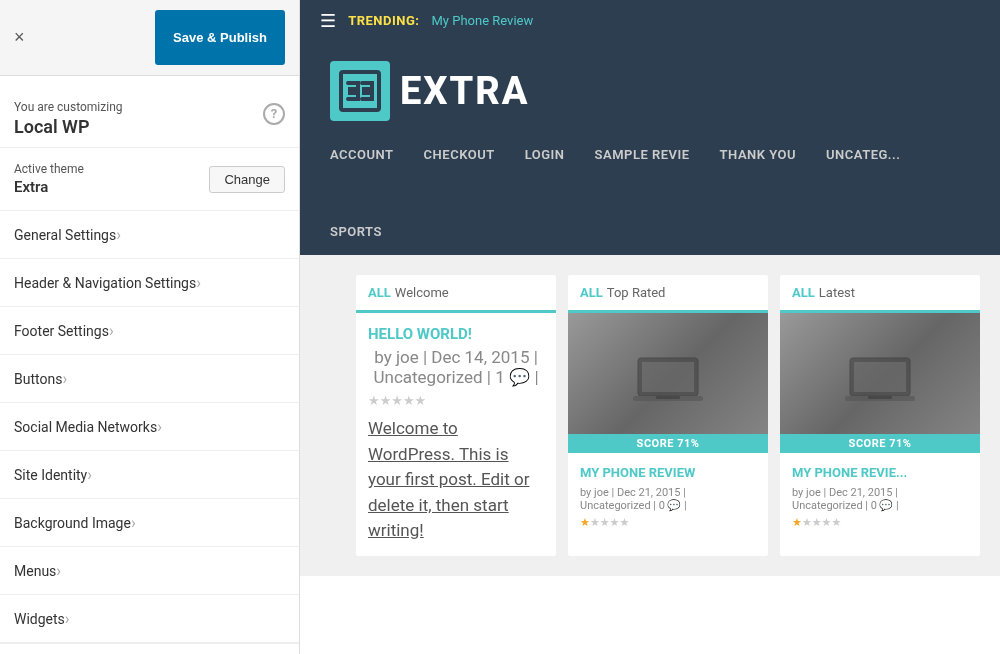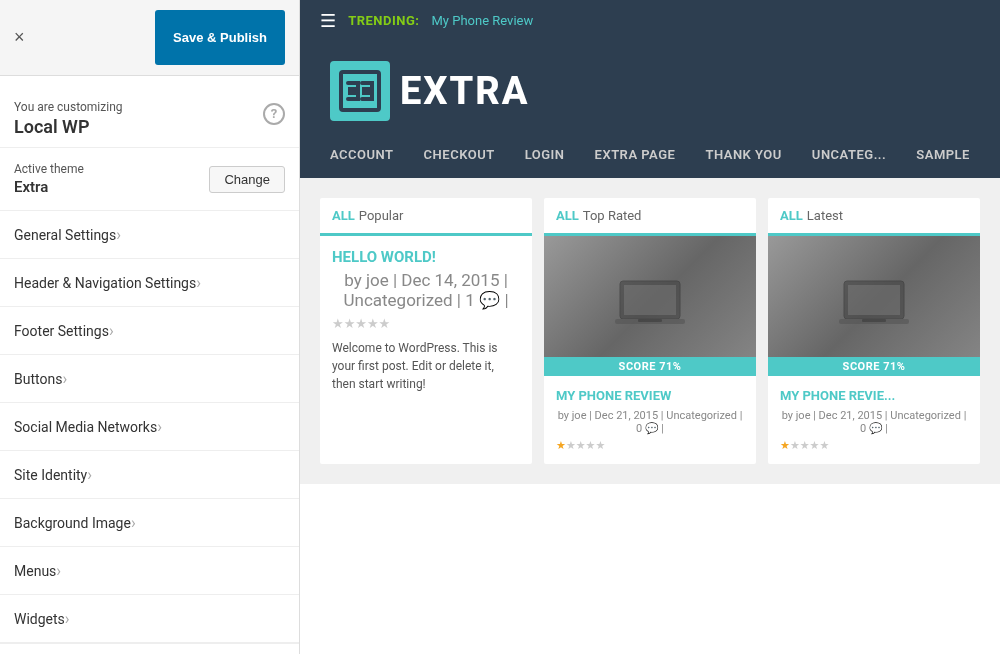--- a/index.html
+++ b/index.html
@@ -174,21 +174,21 @@
       gap: 12px;
     }
 
     #hamburger-icon {
       color: #fff;
       font-size: 18px;
       cursor: pointer;
     }
 
     #trending-label {
-      color: #84cc16;
+      color: #fde047;
       font-size: 13px;
       font-weight: 700;
       letter-spacing: 0.5px;
     }
 
     #trending-link {
       color: #4ec9c7;
       font-size: 13px;
       text-decoration: none;
       cursor: pointer;
@@ -250,20 +250,21 @@
 
     
     #preview-content {
       background: #f0f0f0;
       padding: 20px;
     }
 
     #cards-row {
       display: flex;
       gap: 12px;
+      margin-left: 36px;
     }
 
     .card {
       background: #fff;
       border-radius: 2px;
       flex: 1;
       min-width: 0;
       overflow: hidden;
     }
 
@@ -303,22 +304,23 @@
     }
 
     .stars {
       color: #ccc;
       font-size: 13px;
       margin-bottom: 8px;
     }
 
     .card-excerpt {
       color: #555;
-      font-size: 12px;
+      font-size: 17px;
       line-height: 1.5;
+      text-decoration: underline;
     }
 
     .card-image-container {
       position: relative;
     }
 
     .card-image {
       width: 100%;
       height: 140px;
       background: #888;
@@ -359,21 +361,20 @@
       font-size: 13px;
       font-weight: 700;
       margin-bottom: 4px;
       line-height: 1.3;
     }
 
     .card-post-meta {
       color: #888;
       font-size: 11px;
       margin-bottom: 4px;
-      text-align: center;
     }
 
     .card-post-stars {
       color: #ccc;
       font-size: 11px;
     }
 
     .card-first-stars-filled {
       color: #f5a623;
     }
@@ -467,33 +468,33 @@
         </svg>
       </div>
       <div id="logo-text">EXTRA</div>
     </div>
   </div>
 
   <div id="preview-nav">
     <a class="nav-item">ACCOUNT</a>
     <a class="nav-item">CHECKOUT</a>
     <a class="nav-item">LOGIN</a>
-    <a class="nav-item">EXTRA PAGE</a>
+    <a class="nav-item">SAMPLE REVIE</a>
     <a class="nav-item">THANK YOU</a>
     <a class="nav-item">UNCATEG...</a>
-    <a class="nav-item">SAMPLE</a>
+    <a class="nav-item">SPORTS</a>
   </div>
 
   <div id="preview-content">
     <div id="cards-row">
 
       <div class="card">
         <div class="card-tab">
           <span class="card-tab-all">ALL</span>
-          <span class="card-tab-label">Popular</span>
+          <span class="card-tab-label">Welcome</span>
         </div>
         <div class="card-body">
           <div class="card-title">HELLO WORLD!</div>
           <div class="card-meta">by joe | Dec 14, 2015 | Uncategorized | 1 💬 |</div>
           <div class="stars">★★★★★</div>
           <div class="card-excerpt">Welcome to WordPress. This is your first post. Edit or delete it, then start writing!</div>
         </div>
       </div>
 
       <div class="card">

